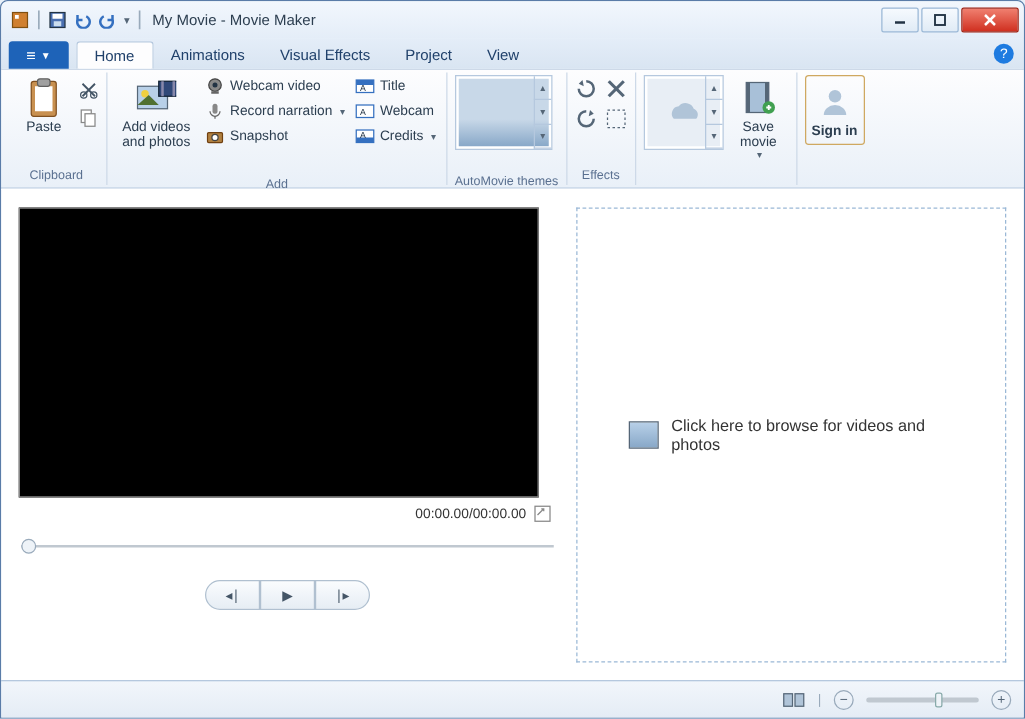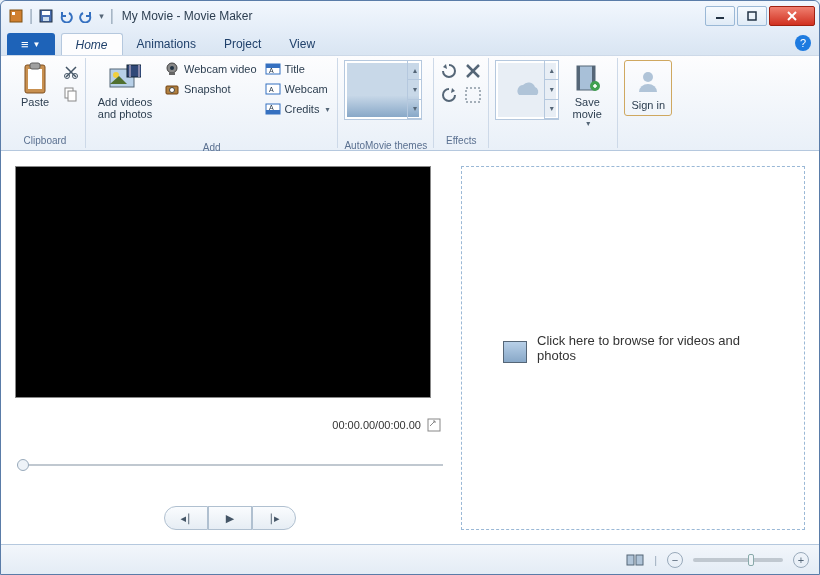--- a/index.html
+++ b/index.html
@@ -13,54 +13,54 @@
 .titlebar .title { margin-left: 8px; font-size: 12px; color: #2c3e50; }
 .titlebar .spacer { flex: 1; }
 .winbtns { display: flex; gap: 0; }
 .winbtn { width: 30px; height: 20px; border: 1px solid #9ab8d6; background: linear-gradient(#f6fafe,#e0ebf6); display:flex;align-items:center;justify-content:center; font-size:10px; color:#234; border-radius:2px; margin-left:2px;}
 .winbtn.close { background: linear-gradient(#f08070,#d03020); color:#fff; border-color:#a02010; width:46px; border-radius:2px;}
 .ico { display:inline-block; }
 
 .tabs { height: 24px; display:flex; align-items:flex-end; padding-left:6px; background: linear-gradient(#e4edf8,#d9e5f2); position:relative;}
 .filebtn { background:#1e63b8; color:#fff; padding:3px 14px; font-size:12px; border-radius:3px 3px 0 0; display:flex; align-items:center; gap:4px; margin-right:6px; height:22px;}
 .tab { padding:4px 14px; font-size:12px; color:#20416b; cursor:default; height:22px;}
-.tab.active { background:#fdfdfe; border:1px solid #b5c8de; border-bottom:none; border-radius:3px 3px 0 0;font-style:italic;}
+.tab.active { background:#fdfdfe; border:1px solid #b5c8de; border-bottom:none; border-radius:3px 3px 0 0;}
 .helpico { position:absolute; right:8px; top:4px; width:16px;height:16px; border-radius:50%; background:#1e7be0; color:#fff; font-size:11px; display:flex;align-items:center;justify-content:center;}
 
 .ribbon { background: linear-gradient(#fdfdfe,#e9f0f8); border-top:1px solid #cdd9e8; border-bottom:1px solid #b5c8de; height:96px; display:flex; padding:2px 4px;}
 .group { border-right:1px solid #cdd9e8; padding:2px 6px 0 6px; display:flex; flex-direction:column; }
-.group:last-child { border-right:none; }
+.group:last-child { border-right:none;font-weight:bold; }
 .group-body { flex:1; display:flex; align-items:flex-start; gap:4px; }
 .group-label { font-size:10px; color:#5a7090; text-align:center; padding-bottom:2px;margin-top:20px;}
 .bigbtn { display:flex; flex-direction:column; align-items:center; justify-content:flex-start; padding:2px 4px; font-size:11px; color:#2c3e50; width:56px; text-align:center; line-height:1.1; }
 .bigbtn .icon-lg { width:32px; height:32px; margin-bottom:2px; display:flex;align-items:center;justify-content:center; font-size:24px;}
 .bigbtn.narrow{width:48px;}
 .vcol { display:flex; flex-direction:column; gap:2px; }
 .smbtn { display:flex; align-items:center; gap:4px; font-size:11px; color:#2c3e50; padding:1px 2px; white-space:nowrap;}
 .smbtn .icon-sm{ width:16px;height:16px; display:flex;align-items:center;justify-content:center; font-size:12px;}
 .dd::after{content:"▾"; font-size:8px; color:#567; margin-left:2px;}
 .gallery { width:78px; height:60px; border:1px solid #b5c8de; background:#fff; display:flex; flex-direction:column; position:relative;}
 .gallery .thumb{flex:1;background:linear-gradient(#c8d8e8 60%,#88a8c8);margin:2px;}
 .gallery .garrows{position:absolute;right:0;top:0;bottom:0;width:14px;display:flex;flex-direction:column;}
 .gallery .garrows div{flex:1;border-left:1px solid #b5c8de;border-bottom:1px solid #b5c8de;display:flex;align-items:center;justify-content:center;font-size:8px;color:#567;}
 
 .content { flex:1; background:#fff; border-top:1px solid #fff; display:flex; padding:14px; gap:16px; }
-.preview-pane { width:430px; display:flex; flex-direction:column;justify-content:space-between; }
+.preview-pane { width:430px; display:flex; flex-direction:column; }
 .preview { width:416px; height:232px; background:#000; border:1px solid #888; }
 .timecode { text-align:right; font-size:11px; color:#333; padding:6px 4px; display:flex; justify-content:flex-end; align-items:center; gap:6px;}
 .seek { position:relative; height:14px; margin:6px 2px; }
 .seek .track{position:absolute;left:0;right:0;top:6px;height:2px;background:#c0c8d0;}
 .seek .thumb2{position:absolute;left:0;top:1px;width:12px;height:12px;border-radius:6px;background:#eef3f8;border:1px solid #9ab;}
 .playctrl{display:flex;justify-content:center;gap:0;margin-top:14px;}
 .pbtn{width:44px;height:24px;border:1px solid #b0c0d0;background:linear-gradient(#fafcfe,#e6edf4);display:flex;align-items:center;justify-content:center;font-size:11px;color:#456;}
 .pbtn:first-child{border-radius:12px 0 0 12px;}
 .pbtn:last-child{border-radius:0 12px 12px 0;}
 
 .storyboard { flex:1; border:1px dashed #9ab8d6; display:flex; align-items:center; justify-content:center; padding:20px;}
-.storyboard .msg{display:flex;align-items:flex-end;gap:10px;font-size:13px;color:#333;max-width:260px;}
+.storyboard .msg{display:flex;align-items:center;gap:10px;font-size:13px;color:#333;max-width:260px;}
 .storyboard .msg .thumbico{width:24px;height:22px;background:linear-gradient(#b8d0e8,#88a8c8);border:1px solid #567;flex-shrink:0;}
 
 .statusbar{height:30px;border-top:1px solid #b5c8de;background:linear-gradient(#f2f6fb,#e4ecf5);display:flex;align-items:center;justify-content:flex-end;padding:0 10px;gap:10px;font-size:11px;color:#567;}
 .zoom-track{width:90px;height:4px;background:#c0c8d0;position:relative;border-radius:2px;}
 .zoom-track .zt{position:absolute;left:55px;top:-4px;width:6px;height:12px;background:#eef3f8;border:1px solid #8aa;border-radius:2px;}
 .circ{width:16px;height:16px;border:1px solid #9ab;border-radius:50%;display:flex;align-items:center;justify-content:center;}
 
 svg{display:block;}
 .clipboard-svg{width:28px;height:34px;}
 </style>
@@ -122,20 +122,21 @@
     </div>
   </div>
 
   <div class="tabs">
     <div class="filebtn">
       <span style="font-size:13px;">≡</span>
       <span style="font-size:8px;">▼</span>
     </div>
     <div class="tab active">Home</div>
     <div class="tab">Animations</div>
+    <div class="tab">Visual Effects</div>
     <div class="tab">Project</div>
     <div class="tab">View</div>
     <div class="helpico">?</div>
   </div>
 
   <div class="ribbon">
 
     <div class="group">
       <div class="group-body">
         <div class="bigbtn narrow">
@@ -185,20 +186,30 @@
         <div class="vcol">
           <div class="smbtn">
               <span class="icon-sm">
                 <svg width="14" height="14">
                   <circle cx="7" cy="6" r="5" fill="#888" stroke="#444"></circle>
                   <circle cx="7" cy="6" r="2" fill="#234"></circle>
                   <rect x="4" y="11" width="6" height="2" fill="#666"></rect>
                 </svg>
               </span>
               <span>Webcam video</span>
+            </div>
+          <div class="smbtn dd">
+              <span class="icon-sm">
+                <svg width="14" height="14">
+                  <rect x="5" y="1" width="4" height="8" rx="2" fill="#888"></rect>
+                  <path d="M3 7 A4 4 0 0 0 11 7" fill="none" stroke="#666"></path>
+                  <line x1="7" y1="11" x2="7" y2="13" stroke="#666"></line>
+                </svg>
+              </span>
+              <span>Record narration</span>
             </div>
           <div class="smbtn">
               <span class="icon-sm">
                 <svg width="14" height="14">
                   <rect x="1" y="4" width="12" height="8" rx="1" fill="#b08040" stroke="#704010"></rect>
                   <circle cx="7" cy="8" r="2.5" fill="#fff" stroke="#444"></circle>
                 </svg>
               </span>
               <span>Snapshot</span>
             </div>

